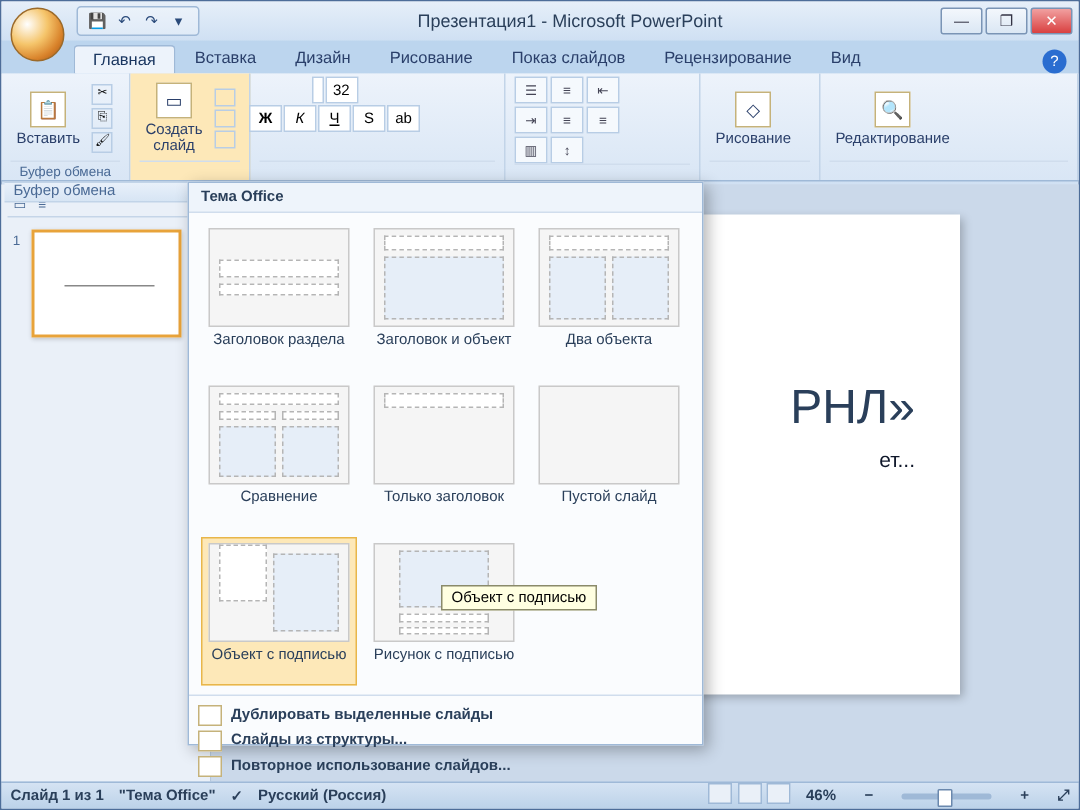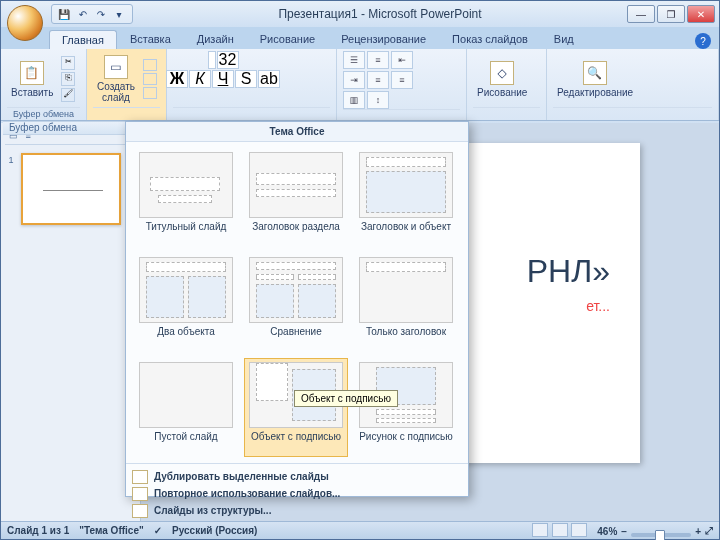--- a/index.html
+++ b/index.html
@@ -26,47 +26,47 @@
 .ribbon { height: 72px; background: linear-gradient(#edf3fb,#d9e6f5); border-bottom: 1px solid #9fb9d7; display: flex; }
 .grp { border-right: 1px solid #c2d4e8; padding: 2px 6px 0; display: flex; flex-direction: column; }
 .grp-label { font-size: 9px; color: #4a6a95; text-align: center; margin-top: auto; padding: 1px 0; border-top: 1px solid #d0dded;}
 .grp-body { flex:1; display:flex; align-items:center; gap:4px;}
 .bigbtn { display:flex;flex-direction:column;align-items:center;gap:2px;padding:2px 4px;font-size:10px;color:#2a3f6a;}
 .bigbtn .ico { width:24px;height:24px;background:#fff;border:1px solid #c5b27a;display:flex;align-items:center;justify-content:center;font-size:12px;}
 .mini { display:flex;gap:2px;flex-wrap:wrap;width:80px;}
 .mini span { width:22px;height:18px;border:1px solid #b8cde5;background:#f5f9fd;font-size:9px;display:flex;align-items:center;justify-content:center;color:#445;}
 .fontbox { width:100px;display:flex;flex-direction:column;gap:1px;}
 .fontbox .row { display:flex;gap:1px;}
-.fontbox .fld { height:18px;border:1px solid #b8cde5;background:#fff;font-size:16px;padding:0 3px;display:flex;align-items:center;}
+.fontbox .fld { height:18px;border:1px solid #b8cde5;background:#fff;font-size:10px;padding:0 3px;display:flex;align-items:center;}
 .fontbox .sm { width:22px;justify-content:center;}
 
 
 .work { position: absolute; top: 122px; left: 0; right: 0; bottom: 18px; display: flex; background: #cbd9ea; }
 .clipboard-bar { position:absolute;top:120px;left:2px;font-size:10px;color:#4a6a95;background:linear-gradient(#e8f0fa,#d7e5f4);height:14px;padding:0 6px;border-top:1px solid #c2d4e8;border-bottom:1px solid #c2d4e8;width:150px;border-right:1px solid #c2d4e8; z-index:5;}
 .thumbpane { width: 140px; background: #eaf0f8; border-right: 1px solid #b5c8dd; padding: 4px; }
 .thumbtab { height:18px;display:flex;gap:8px;font-size:9px;color:#4a6a95;align-items:center;padding:0 4px;border-bottom:1px solid #c5d5e8;}
 .thumb { margin: 8px auto; width: 100px; height: 72px; background: #fff; border: 2px solid #e8a33a; box-shadow: 0 1px 3px rgba(0,0,0,.2); position:relative;}
 .thumb::before { content:"1"; position:absolute;left:-14px;top:0;font-size:9px;color:#4a6a95;}
 .thumb-inner { position:absolute;top:28px;left:20px;width:60px;height:8px;border-bottom:1px solid #888;font-size:4px;}
 .slidearea { flex:1; background:#cbd9ea; display:flex;flex-direction:column;align-items:center;justify-content:flex-start;padding:20px;position:relative;}
 .slide { width:420px;height:320px;background:#fff;box-shadow:2px 2px 6px rgba(0,0,0,.25);position:relative;}
 .slide-title { position:absolute;top:110px;right:30px;font-size:32px;color:#2a3f5a;}
-.slide-sub { position:absolute;top:155px;right:30px;font-size:14px;color:#ef4444;}
+.slide-sub { position:absolute;top:155px;right:30px;font-size:14px;color:#0f172a;}
 
 
 .status { position:absolute;bottom:0;left:0;right:0;height:18px;background:linear-gradient(#d5e3f3,#bcd2e9);border-top:1px solid #9fb9d7;display:flex;align-items:center;font-size:10px;color:#2a3f5a;padding:0 6px;gap:10px;font-weight:bold;}
 .status .spacer { flex:1; }
-.zoom { display:flex;align-items:flex-end;gap:4px;}
+.zoom { display:flex;align-items:center;gap:19px;}
 .slider { width:60px;height:4px;background:#9fb9d7;position:relative;border-radius:2px;}
 .slider::before { content:"";position:absolute;left:24px;top:-3px;width:8px;height:10px;background:#fff;border:1px solid #6a88ad;border-radius:1px;}
 .viewbtns span { width:16px;height:14px;border:1px solid #9fb9d7;display:inline-flex;margin-left:1px;background:#eaf0f8;}
 
 
 .gallery { position:absolute; left:124px; top:120px; width:344px; height:376px; background:#fafcfe; border:1px solid #9fb9d7; box-shadow:3px 3px 10px rgba(0,0,0,.3); z-index:100; font-size:10px;color:#2a3f5a;}
-.gal-head { padding:4px 8px; font-weight:bold; border-bottom:1px solid #d0dded; background:#eef4fb;text-align:center;}
+.gal-head { padding:4px 8px; font-weight:bold; border-bottom:1px solid #d0dded; background:#eef4fb;}
 .gal-grid { display:flex;flex-wrap:wrap;padding:6px 8px;gap:6px 6px;}
 .gal-item { width:104px;display:flex;flex-direction:column;align-items:center;gap:3px;padding:3px;border:1px solid transparent;}
 .gal-item.hover { background:#fde8b8;border:1px solid #e8b64a;}
 .gal-thumb { width:94px;height:66px;border:1px solid #c9c9c9;background:#f5f5f5;position:relative;}
 .gal-thumb .t { position:absolute;border:1px dashed #b5b5b5;background:#fff;}
 .gal-label { text-align:center;line-height:1.15;min-height:22px;}
 .gal-foot { border-top:1px solid #d0dded;padding:4px 0;}
 .gal-foot div { padding:3px 10px 3px 28px;position:relative;cursor:pointer;font-weight:bold;}
 .gal-foot .ic { position:absolute;left:6px;top:2px;width:16px;height:14px;border:1px solid #c5b27a;background:#fff;}
 
@@ -92,22 +92,22 @@
       <div>❐</div>
       <div class="close">✕</div>
     </div>
   </div>
 
   <div class="tabs">
     <div class="tab active">Главная</div>
     <div class="tab">Вставка</div>
     <div class="tab">Дизайн</div>
     <div class="tab">Рисование</div>
+    <div class="tab">Показ слайдов</div>
     <div class="tab">Рецензирование</div>
-    <div class="tab">Показ слайдов</div>
     <div class="tab">Вид</div>
     <div class="help">?</div>
   </div>
 
   <div class="ribbon">
     <div class="grp" style="width:86px">
       <div class="grp-body">
         <div class="bigbtn">
           <div class="ico">📋</div>
           <span>Вставить</span>
@@ -213,27 +213,20 @@
         <div class="slide-sub">ет...</div>
       </div>
     </div>
   </div>
 
   <div class="gallery">
     <div class="gal-head">Тема Office</div>
     <div class="gal-grid">
       <div class="gal-item">
         <div class="gal-thumb">
-            <div class="t" style="left:10px;top:24px;width:70px;height:14px"></div>
-            <div class="t" style="left:18px;top:42px;width:54px;height:8px"></div>
-          </div>
-        <div class="gal-label">Титульный слайд</div>
-      </div>
-      <div class="gal-item">
-        <div class="gal-thumb">
             <div class="t" style="left:6px;top:20px;width:80px;height:12px"></div>
             <div class="t" style="left:6px;top:36px;width:80px;height:8px"></div>
           </div>
         <div class="gal-label">Заголовок раздела</div>
       </div>
       <div class="gal-item">
         <div class="gal-thumb">
             <div class="t" style="left:6px;top:4px;width:80px;height:10px"></div>
             <div class="t" style="left:6px;top:18px;width:80px;height:42px;background:#e6eef8"></div>
           </div>
@@ -280,22 +273,22 @@
         <div class="gal-thumb">
             <div class="t" style="left:16px;top:4px;width:60px;height:38px;background:#e6eef8"></div>
             <div class="t" style="left:16px;top:46px;width:60px;height:6px"></div>
             <div class="t" style="left:16px;top:55px;width:60px;height:5px"></div>
           </div>
         <div class="gal-label">Рисунок с подписью</div>
       </div>
     </div>
     <div class="gal-foot">
       <div><span class="ic"></span><span>Дублировать выделенные слайды</span></div>
+      <div><span class="ic"></span><span>Слайды из структуры...</span></div>
       <div><span class="ic"></span><span>Повторное использование слайдов...</span></div>
-      <div><span class="ic"></span><span>Слайды из структуры...</span></div>
     </div>
   </div>
 
   <div class="tooltip">Объект с подписью</div>
 
   <div class="status">
     <span>Слайд 1 из 1</span>
     <span>"Тема Office"</span>
     <span>✓</span>
     <span>Русский (Россия)</span>

